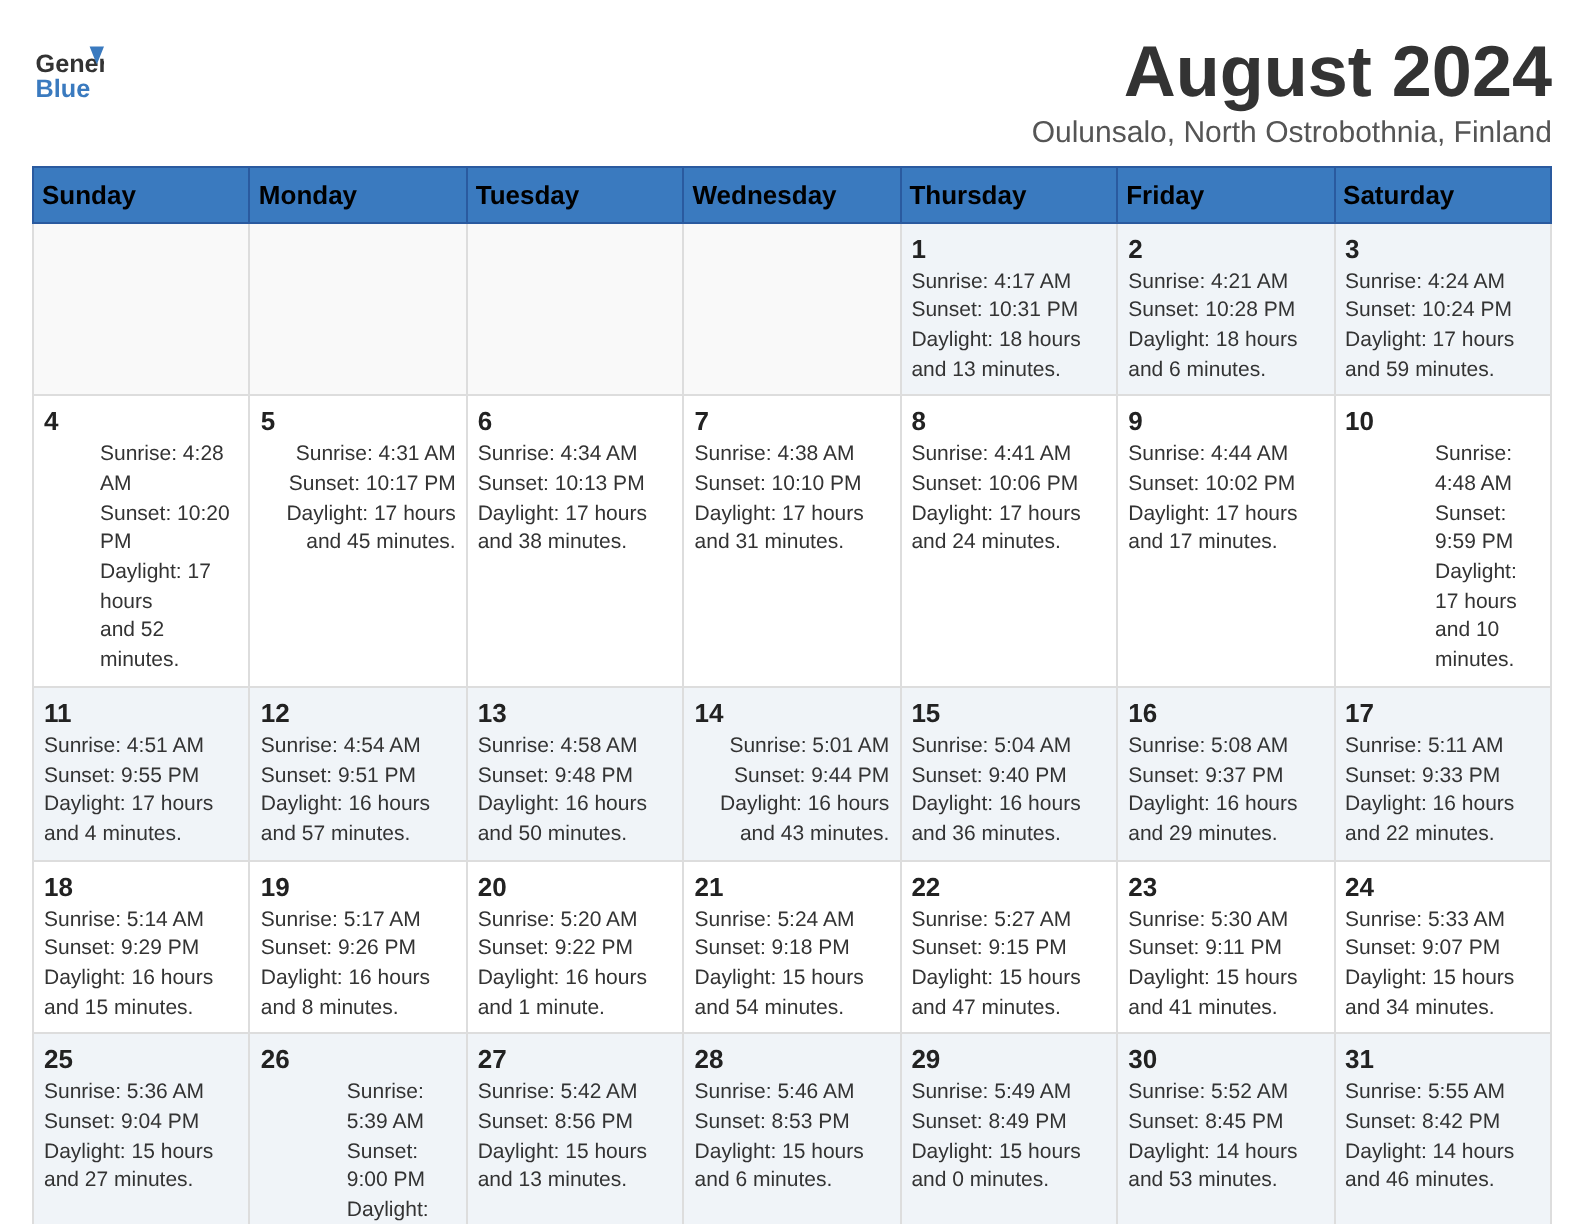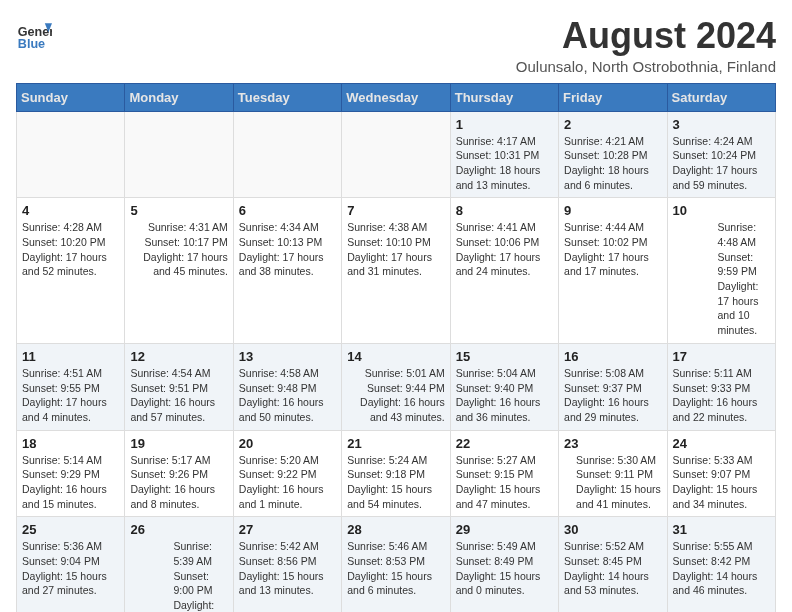--- a/index.html
+++ b/index.html
@@ -40,21 +40,21 @@
       color: #555;
       margin-top: 2px;
     }
     table {
       width: 100%;
       border-collapse: collapse;
       font-size: 11px;
     }
     thead tr th {
       background-color: #3a7abf;
-      color: #e5e5e5;
+      color: #000000;
       padding: 6px 4px;
       text-align: left;
       font-size: 13px;
       font-weight: bold;
       border: 1px solid #2a5a9f;
     }
     tbody tr {
       border-bottom: 1px solid #ccc;
     }
     tbody tr:nth-child(odd) {
@@ -138,21 +138,21 @@
           <div class="day-number">3</div>
           <div class="day-info" style="white-space: pre-line;">Sunrise: 4:24 AM
 Sunset: 10:24 PM
 Daylight: 17 hours
 and 59 minutes.</div>
         </td>
       </tr>
       <tr>
         <td>
           <div class="day-number">4</div>
-          <div class="day-info" style="white-space: pre-line;">Sunrise: 4:28 AM
+          <div class="day-info" style="white-space: pre-line; margin-left: 28px;">Sunrise: 4:28 AM
 Sunset: 10:20 PM
 Daylight: 17 hours
 and 52 minutes.</div>
         </td>
         <td>
           <div class="day-number">5</div>
           <div class="day-info" style="white-space: pre-line; text-align: right;">Sunrise: 4:31 AM
 Sunset: 10:17 PM
 Daylight: 17 hours
 and 45 minutes.</div>
@@ -275,21 +275,21 @@
         </td>
         <td>
           <div class="day-number">22</div>
           <div class="day-info" style="white-space: pre-line;">Sunrise: 5:27 AM
 Sunset: 9:15 PM
 Daylight: 15 hours
 and 47 minutes.</div>
         </td>
         <td>
           <div class="day-number">23</div>
-          <div class="day-info" style="white-space: pre-line; margin-left: 12px;">Sunrise: 5:30 AM
+          <div class="day-info" style="white-space: pre-line;">Sunrise: 5:30 AM
 Sunset: 9:11 PM
 Daylight: 15 hours
 and 41 minutes.</div>
         </td>
         <td>
           <div class="day-number">24</div>
           <div class="day-info" style="white-space: pre-line;">Sunrise: 5:33 AM
 Sunset: 9:07 PM
 Daylight: 15 hours
 and 34 minutes.</div>

